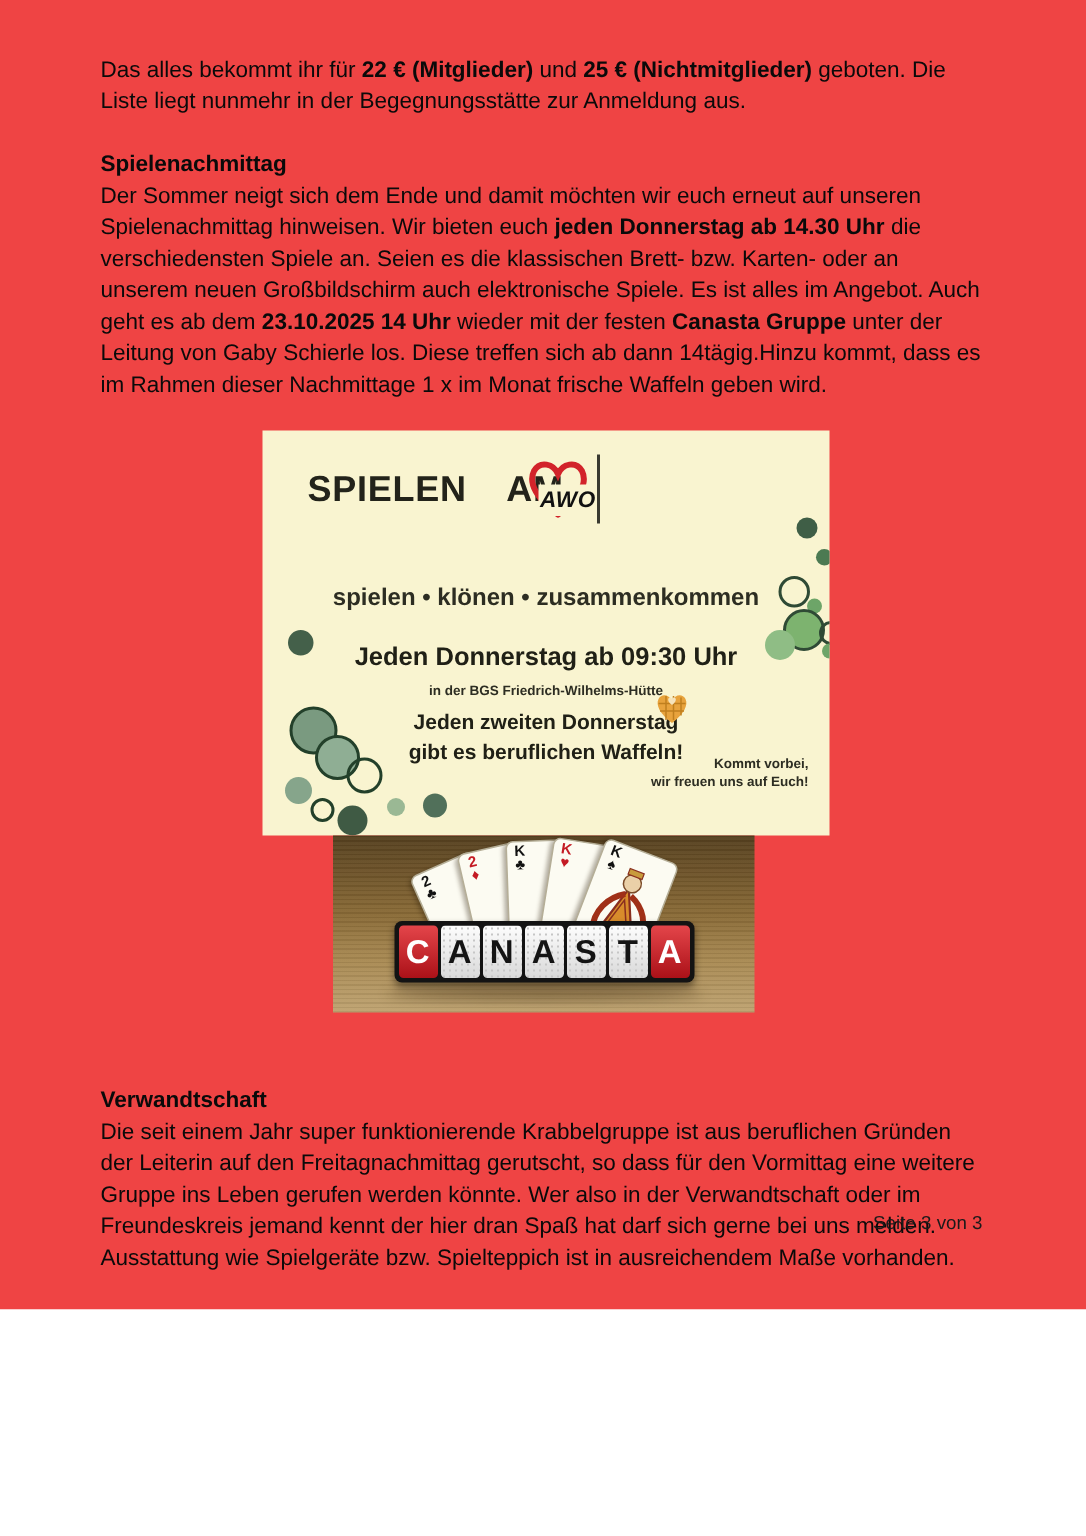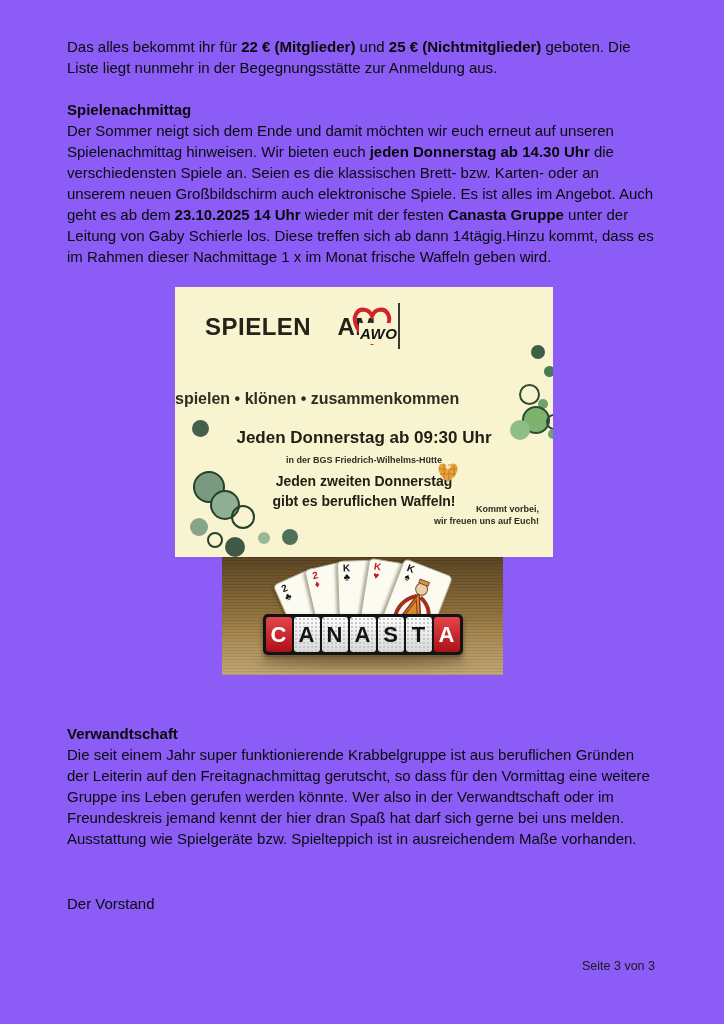--- a/index.html
+++ b/index.html
@@ -1,36 +1,36 @@
 <!DOCTYPE html>
 <html><head>
 <meta charset="utf-8">
 <style>
   html,body{margin:0;padding:0;background:#fff;}
-  .page{position:relative;width:724px;height:1024px;background:#8b5cf6;overflow:hidden;
+  .page{position:relative;width:724px;height:873px;background:#ef4444;overflow:hidden;
         font-family:"Liberation Sans", sans-serif;color:#0a0a0a;}
   .content{position:absolute;left:67px;top:36px;width:592px;font-size:15px;line-height:21px;}
   p{margin:0;}
   .b{font-weight:bold;}
   .gap1{height:21px;}
   h3{margin:0;font-size:15px;line-height:21px;font-weight:bold;}
 
   
   .flyer{position:relative;width:378px;height:270px;margin:20px 0 0 108px;
          background:#f9f4d0;overflow:hidden;}
   .flyer-title{position:absolute;left:30px;top:22px;font-size:24px;line-height:36px;
                font-weight:bold;color:#23231a;letter-spacing:.5px;}
   .flyer-title .l1{word-spacing:20px;}
   .awo-logo{position:absolute;left:175px;top:16px;display:flex;align-items:center;}
   .awo-heart{position:relative;width:44px;height:42px;}
   .awo-word{position:absolute;left:9px;top:18px;font-size:15px;font-weight:bold;
             font-style:italic;color:#111;background:#f9f4d0;padding:0 1px;letter-spacing:.5px;}
   .logo-div{width:2px;height:46px;background:#3a3a30;margin:0 8px 0 4px;}
   .awo-org{font-size:10px;line-height:13px;color:#33332a;padding-top:4px;}
-  .flyer-tagline{position:absolute;left:0;top:101px;width:100%;
+  .flyer-tagline{position:absolute;left:0;top:101px;width:100%;text-align:center;
                  font-size:16px;font-weight:bold;color:#2d2d22;}
   .flyer-schedule{position:absolute;left:0;top:140px;width:100%;text-align:center;
                   font-size:17px;font-weight:bold;color:#202016;}
   .flyer-location{position:absolute;left:0;top:163px;width:100%;text-align:center;
                   font-size:9px;font-weight:bold;color:#2d2d22;}
   .flyer-waffle{position:absolute;left:0;top:184px;width:100%;text-align:center;
                 font-size:14px;line-height:20px;font-weight:bold;color:#202016;}
   .waffle-icon{position:absolute;left:261px;top:174px;}
   .flyer-invite{position:absolute;right:14px;top:216px;text-align:right;
                 font-size:9px;line-height:12px;font-weight:bold;color:#2d2d22;}

